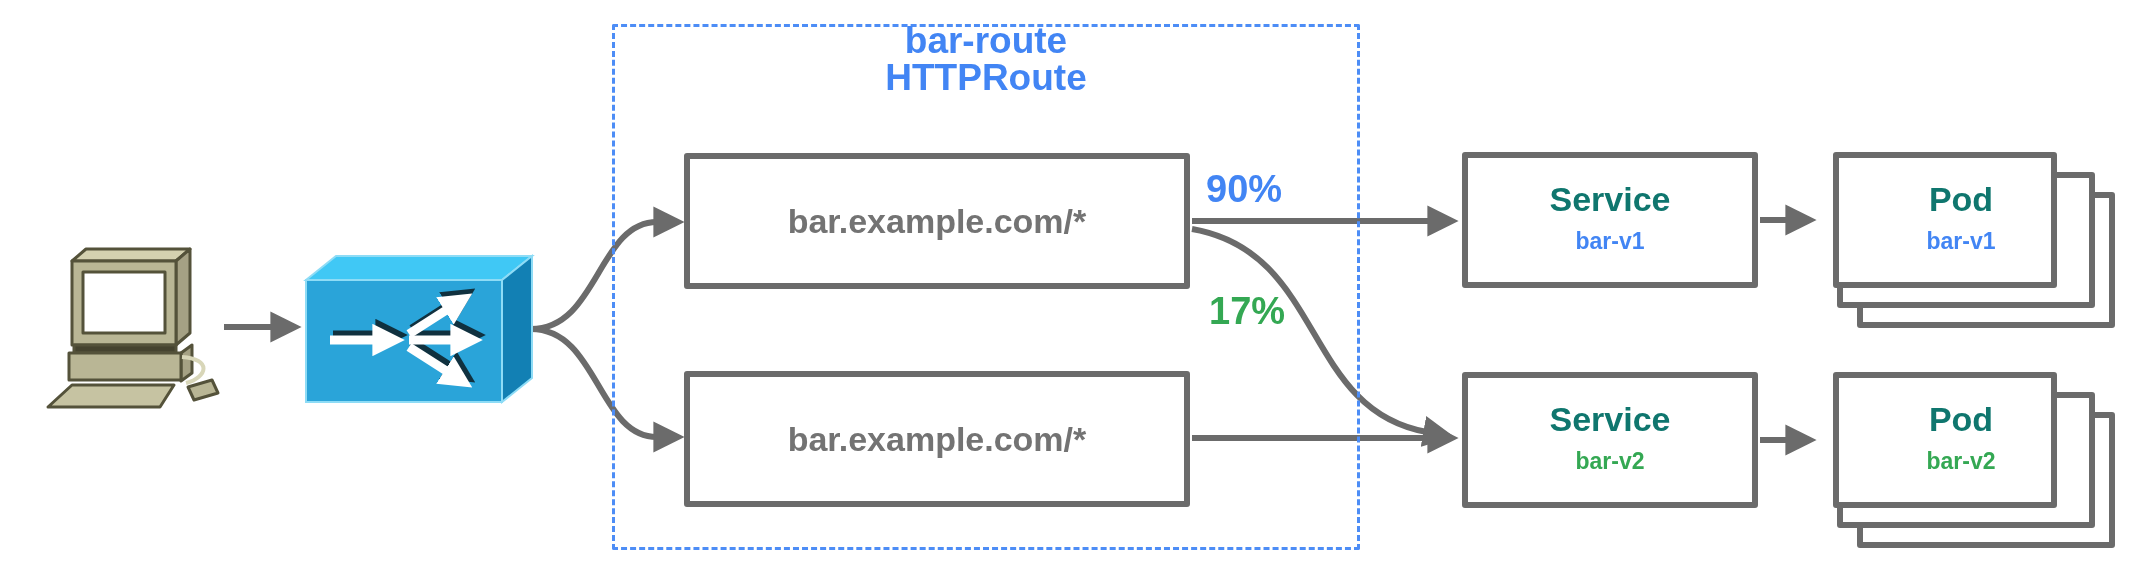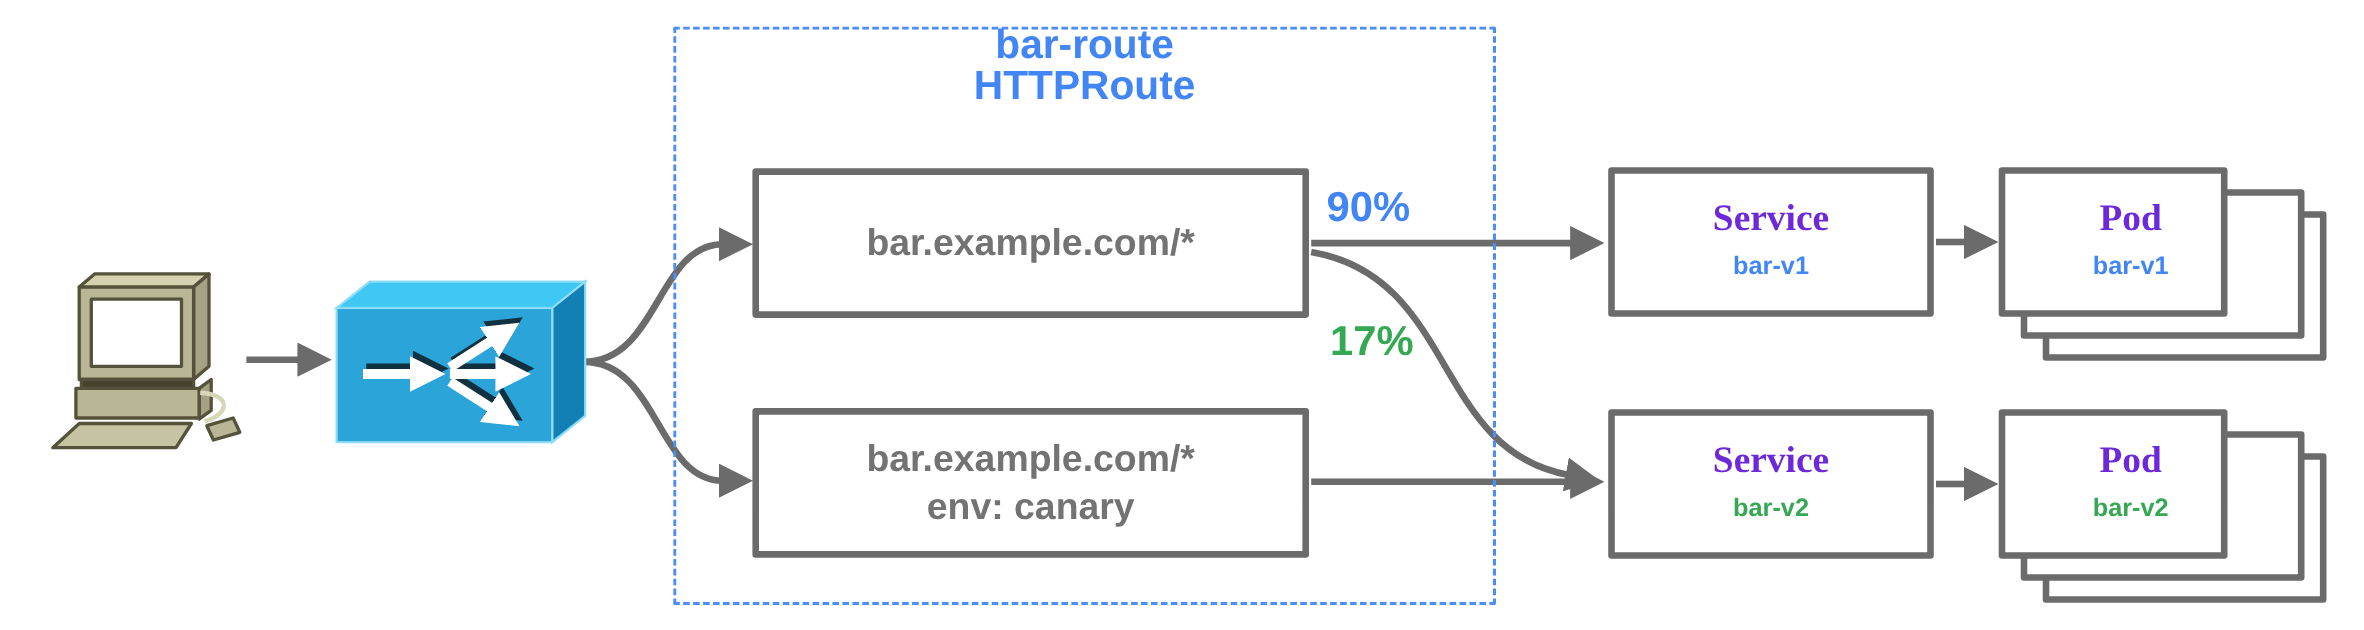--- a/index.html
+++ b/index.html
@@ -16,21 +16,21 @@
     position:absolute;box-sizing:border-box;
     background:#ffffff;
     border:6px solid #6b6b6b;
     border-radius:3px;
     display:flex;flex-direction:column;
     align-items:center;justify-content:center;
     color:#666666;font-weight:bold;
     text-align:center;
   }
   .route-text{font-size:34px;line-height:44px;color:#737373;font-weight:bold;}
-  .kind{font-size:34px;line-height:42px;color:#6d28d9;font-weight:bold;font-family:Liberation Serif, serif;}
+  .kind{font-size:34px;line-height:42px;color:#0f766e;font-weight:bold;}
   .name{font-size:23px;line-height:42px;font-weight:bold;}
   .blue{color:#4285F4;}
   .green{color:#34A853;}
   .lb-label{
     position:absolute;left:267px;top:144px;width:300px;
     text-align:center;font-size:38px;font-weight:bold;color:#666666;
   }
   .httproute-group{
     position:absolute;left:612px;top:24px;width:748px;height:526px;
     border:3px dashed #4d8df6;border-radius:2px;box-sizing:border-box;
@@ -46,21 +46,21 @@
   .pct90{left:1206px;top:148px;margin-top:20px;}
   .pct10{left:1209px;top:290px;}
   .pod-stack{position:absolute;width:300px;height:178px;}
   .stack-sheet{
     position:absolute;width:258px;height:136px;
     background:#ffffff;border:6px solid #6b6b6b;border-radius:3px;
     box-sizing:border-box;
   }
   .sheet2{left:20px;top:20px;}
   .sheet3{left:40px;top:40px;}
-  .pod-main{left:0;top:0;width:208px;height:136px;padding-left:32px;}
+  .pod-main{left:16px;top:0;width:224px;height:136px;padding-left:32px;}
 </style>
 </head>
 <body>
 
 <div class="canvas">
 
   <svg class="connectors" width="2149" height="573" viewBox="0 0 2149 573">
     <defs>
       <marker id="ah" markerWidth="5.2" markerHeight="5.2" refX="0.6" refY="2.6" orient="auto">
         <path d="M0,0 L5.2,2.6 L0,5.2 Z" fill="#6b6b6b"></path>
@@ -131,21 +131,20 @@
     <div>bar-route</div>
     <div>HTTPRoute</div>
   </div>
 
   <div class="box" style="left:684px;top:153px;width:506px;height:136px">
     <span class="route-text">bar.example.com/*</span>
   </div>
 
   <div class="box" style="left:684px;top:371px;width:506px;height:136px">
     <span class="route-text">bar.example.com/*</span>
-    <span class="route-text">env: canary</span>
   </div>
 
   <div class="pct pct90 blue">90%</div>
   <div class="pct pct10 green">17%</div>
 
   <div class="box" style="left:1462px;top:152px;width:296px;height:136px">
     <span class="kind">Service</span>
     <span class="name blue">bar-v1</span>
   </div>
 

